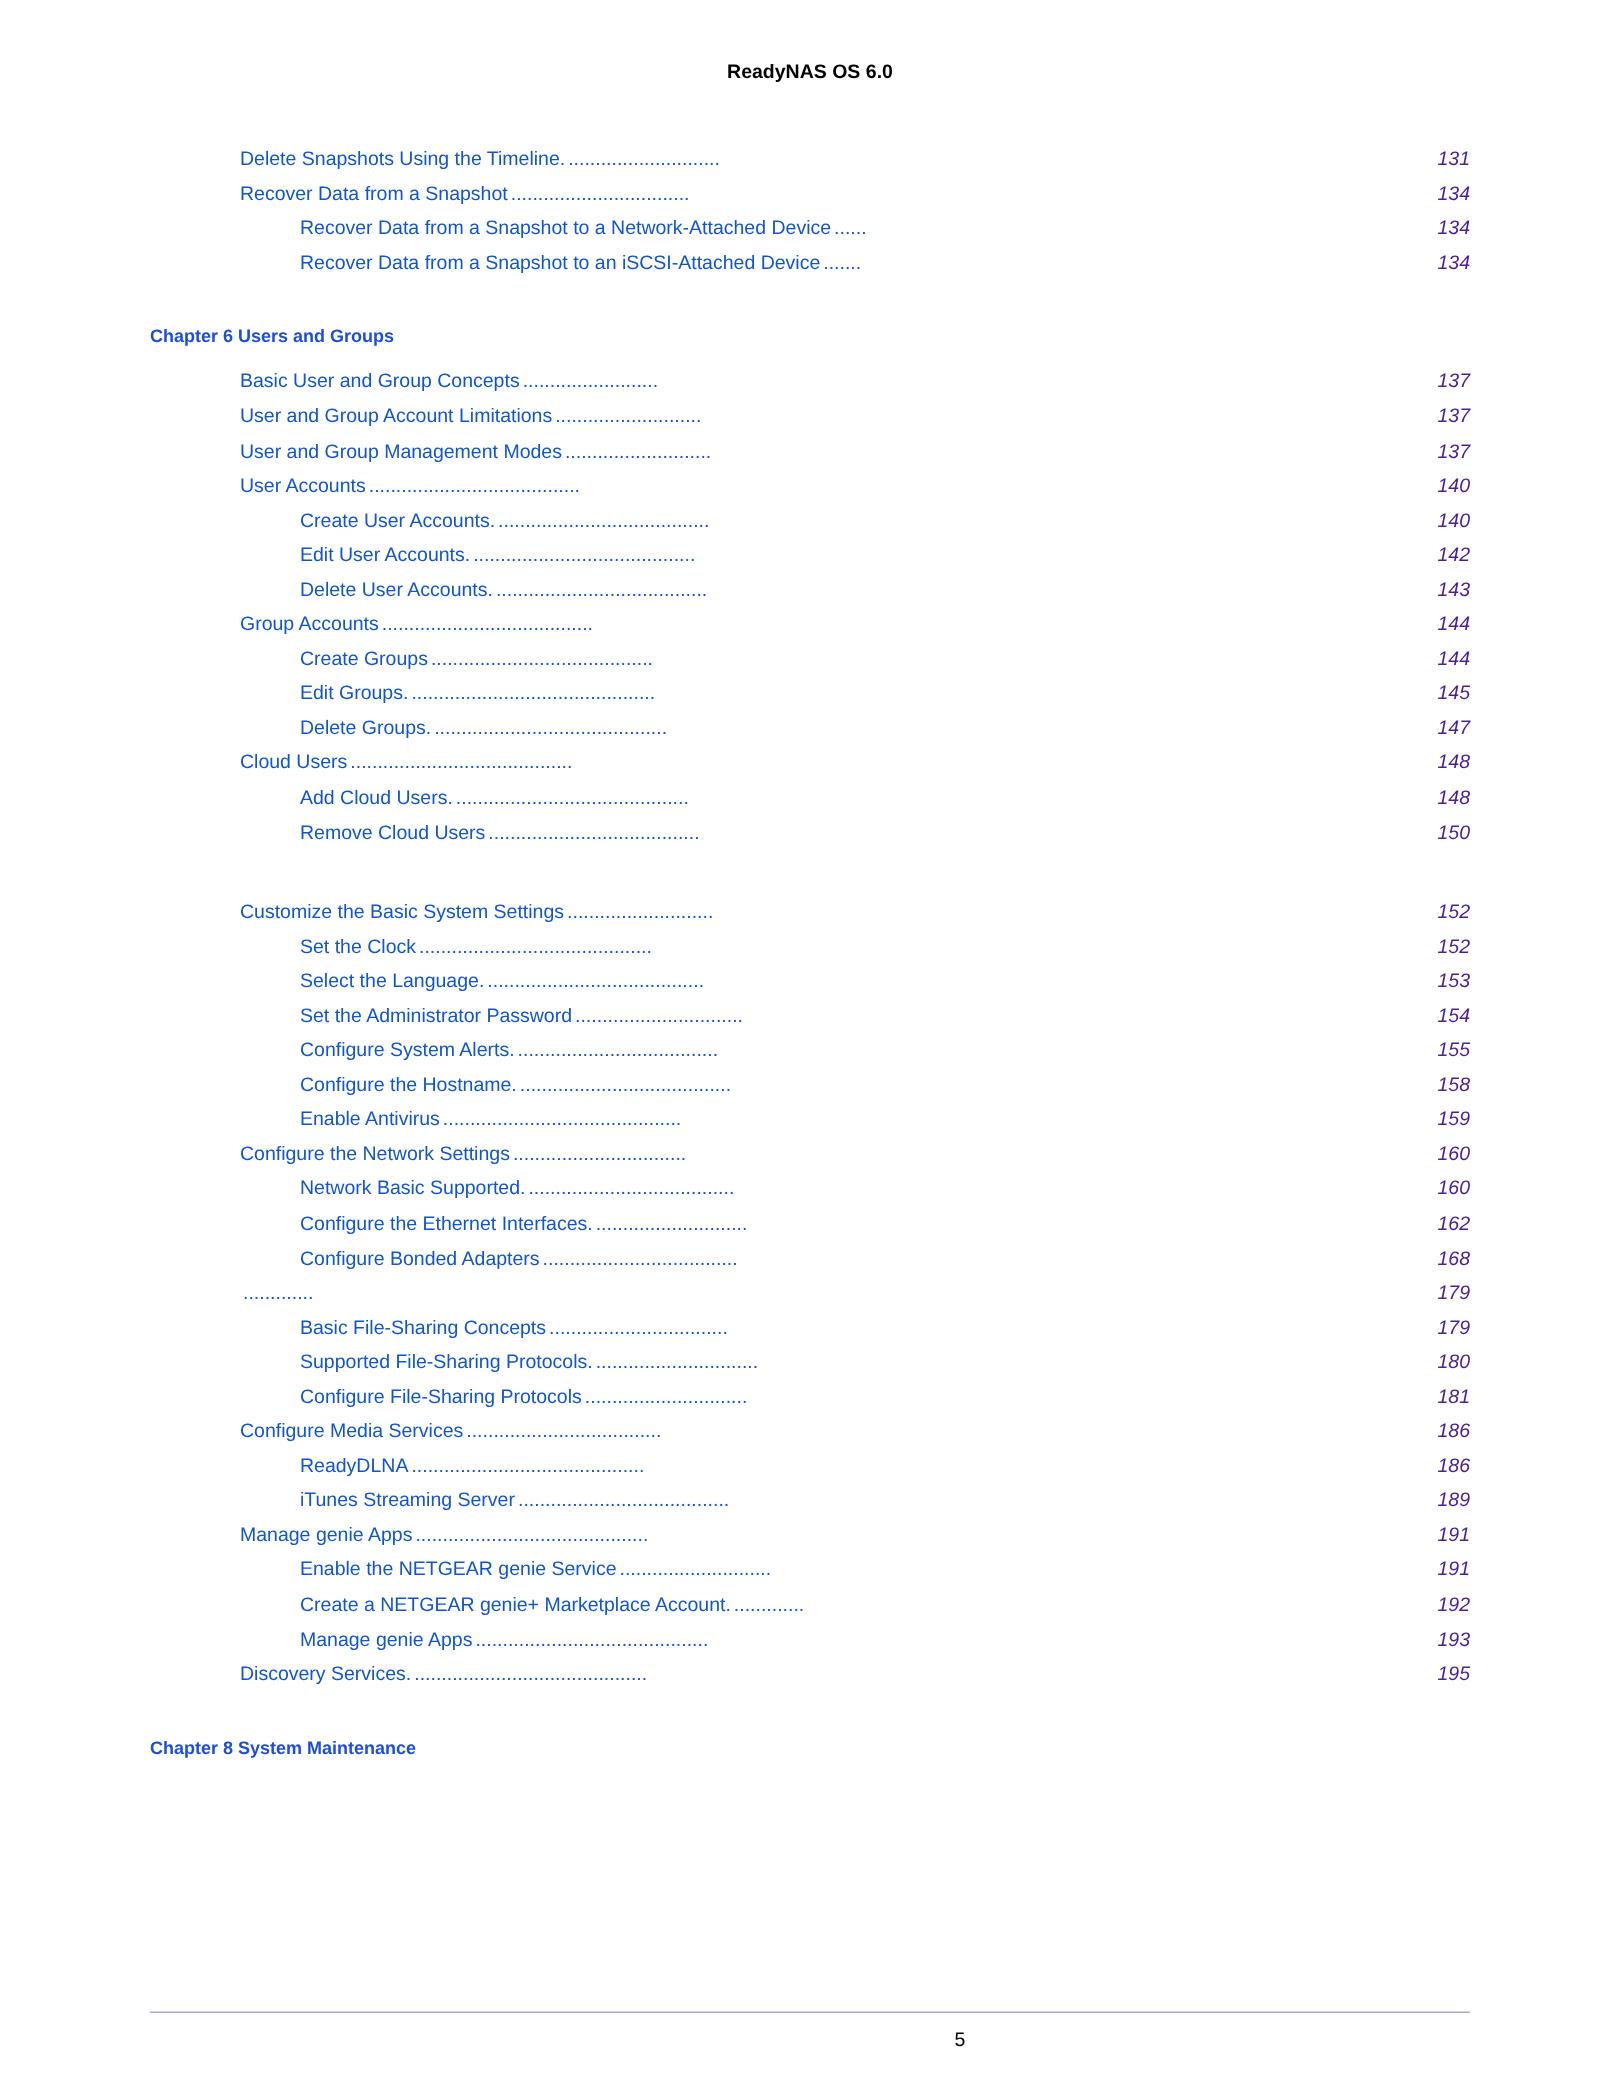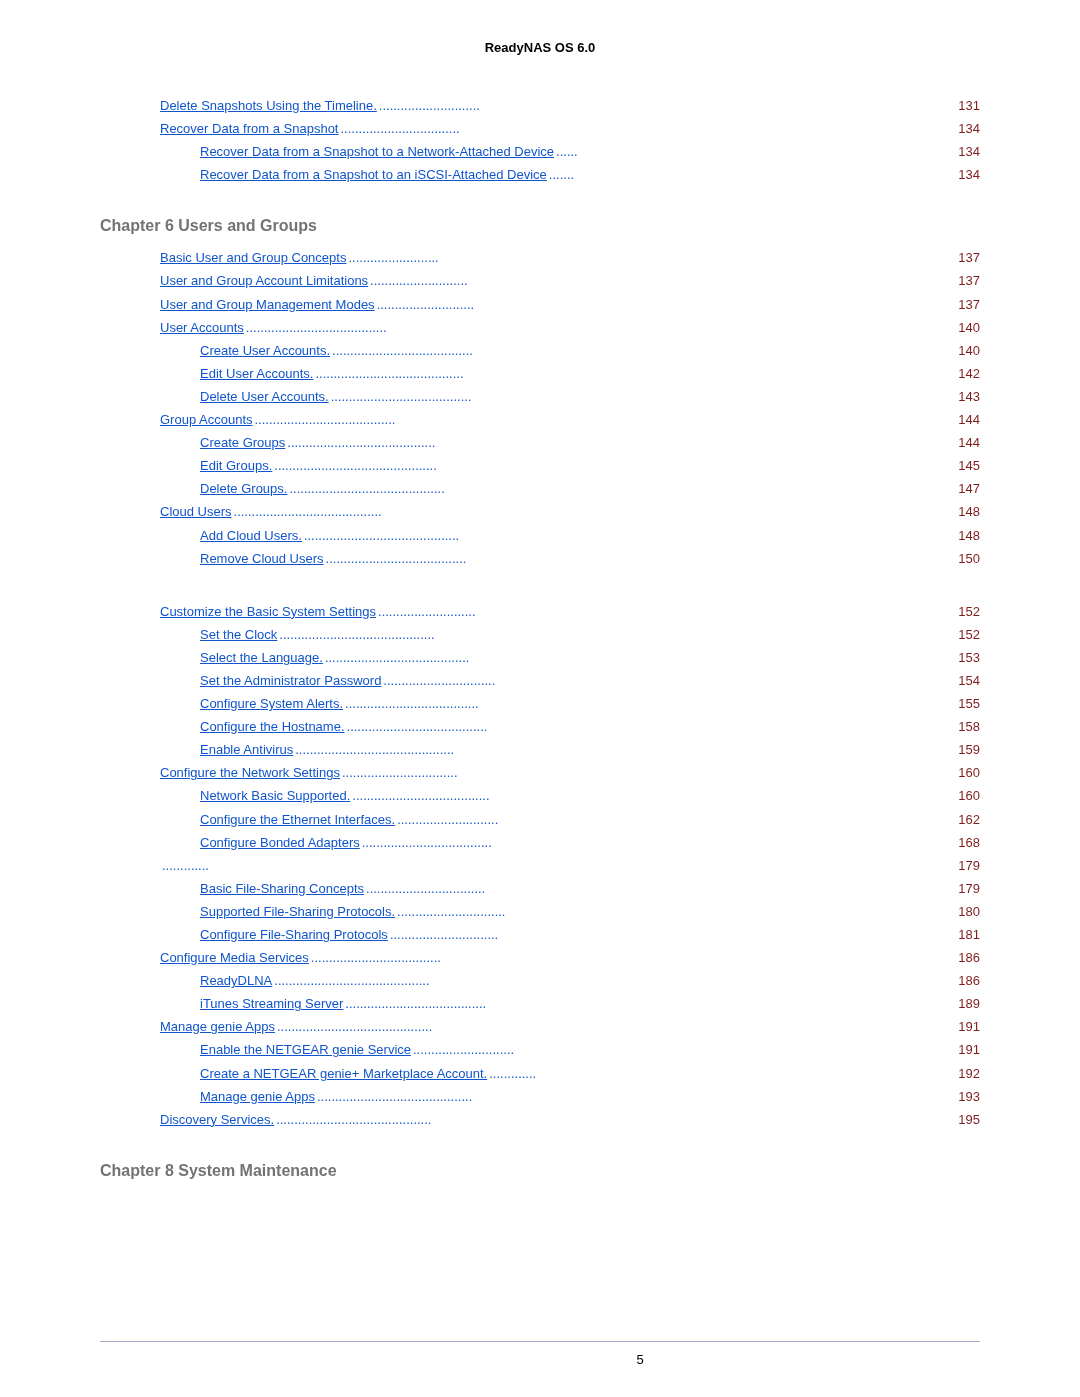--- a/index.html
+++ b/index.html
@@ -51,41 +51,41 @@
       flex: 1;
       border-bottom: 1px dotted transparent;
       margin: 0 2px;
       overflow: hidden;
       white-space: nowrap;
       color: #1155cc;
     }
 
     .toc-entry .page-num {
       white-space: nowrap;
-      color: #7f1d1d;
+      color: #4c1d95;
+      font-style: italic;
     }
 
     .toc-entry .title-text {
       white-space: nowrap;
       color: #1155cc;
-      text-decoration: underline;
     }
 
     .level1 {
       padding-left: 60px;
     }
 
     .level2 {
       padding-left: 100px;
     }
 
     .chapter-heading {
-      font-size: 16px;
+      font-size: 12px;
       font-weight: bold;
-      color: #737373;
+      color: #1d4ed8;
       margin-top: 30px;
       margin-bottom: 12px;
     }
 
     .footer-line {
       position: absolute;
       bottom: 55px;
       left: 100px;
       right: 100px;
       border-top: 1px solid #aaaacc;

